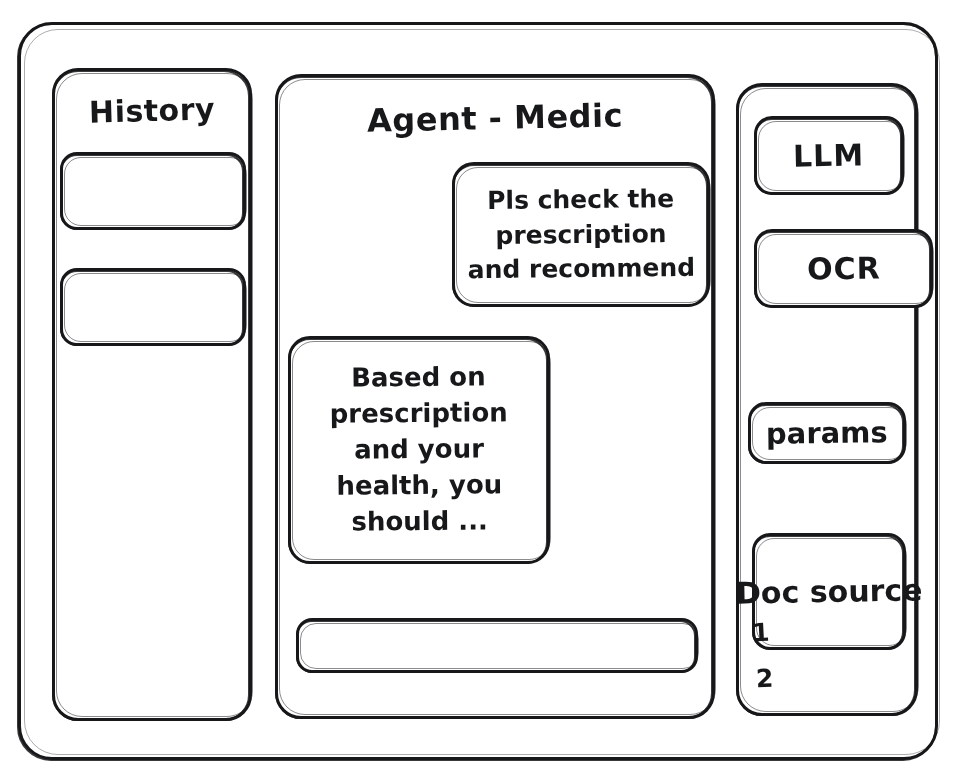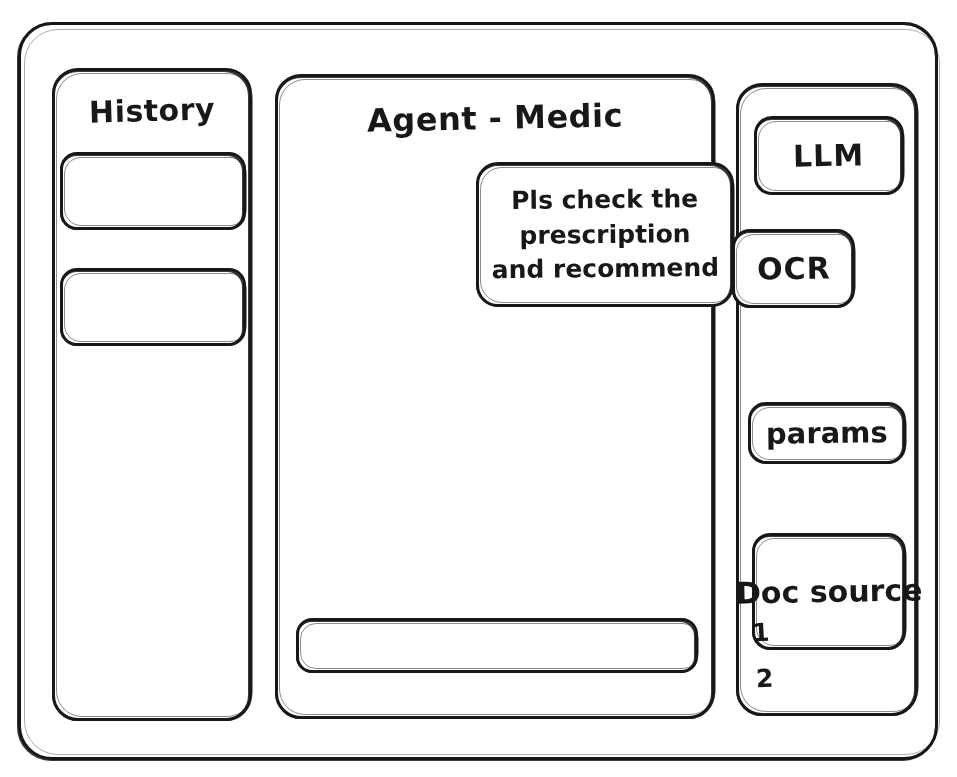--- a/index.html
+++ b/index.html
@@ -117,21 +117,21 @@
     position: relative;
     z-index: 2;
     font-family: "DejaVu Sans", sans-serif;
     font-weight: 600;
     color: #17181a;
     line-height: 1.38;
     text-align: center;
     padding: 0 10px;
   }
   #bubble-user {
-    left: 476px; top: 162px;
+    left: 452px; top: 162px;
     width: 258px; height: 145px;
   }
   #bubble-user .bubble-text {
     font-size: 25px;
     transform: rotate(-0.6deg);
   }
   #bubble-agent {
     left: 288px; top: 336px;
     width: 262px; height: 228px;
   }
@@ -168,22 +168,22 @@
     line-height: 1.18;
     white-space: nowrap;
   }
   #tool-llm {
     left: 754px; top: 116px;
     width: 150px; height: 79px;
   }
   #tool-llm .tool-label { transform: rotate(-1.2deg); }
 
   #tool-ocr {
-    left: 732px; top: 229px;
-    width: 123px; height: 79px; align-items: center;
+    left: 754px; top: 229px;
+    width: 179px; height: 79px; align-items: center;
   }
   #tool-ocr .tool-label { transform: rotate(-0.8deg); }
 
   #tool-params {
     left: 748px; top: 402px;
     width: 158px; height: 62px;
   }
   #tool-params .tool-label {
     font-size: 29px;
     letter-spacing: 0;
@@ -223,20 +223,23 @@
   <div class="sk history-item" id="history-item-1"></div>
   <div class="sk history-item" id="history-item-2"></div>
 
   <div class="sk" id="agent-panel"></div>
   <div class="panel-title" id="agent-title">Agent - Medic</div>
 
   <div class="sk bubble" id="bubble-user">
     <span class="bubble-text">Pls check the prescription and recommend</span>
   </div>
 
+  <div class="sk bubble" id="bubble-agent">
+    <span class="bubble-text">Based on prescription and your health, you should ...</span>
+  </div>
 
   <div class="sk" id="composer-input"></div>
 
   <div class="sk" id="tools-panel"></div>
 
   <div class="sk tool-btn" id="tool-llm">
     <span class="tool-label">LLM</span>
   </div>
 
   <div class="sk tool-btn" id="tool-ocr">

